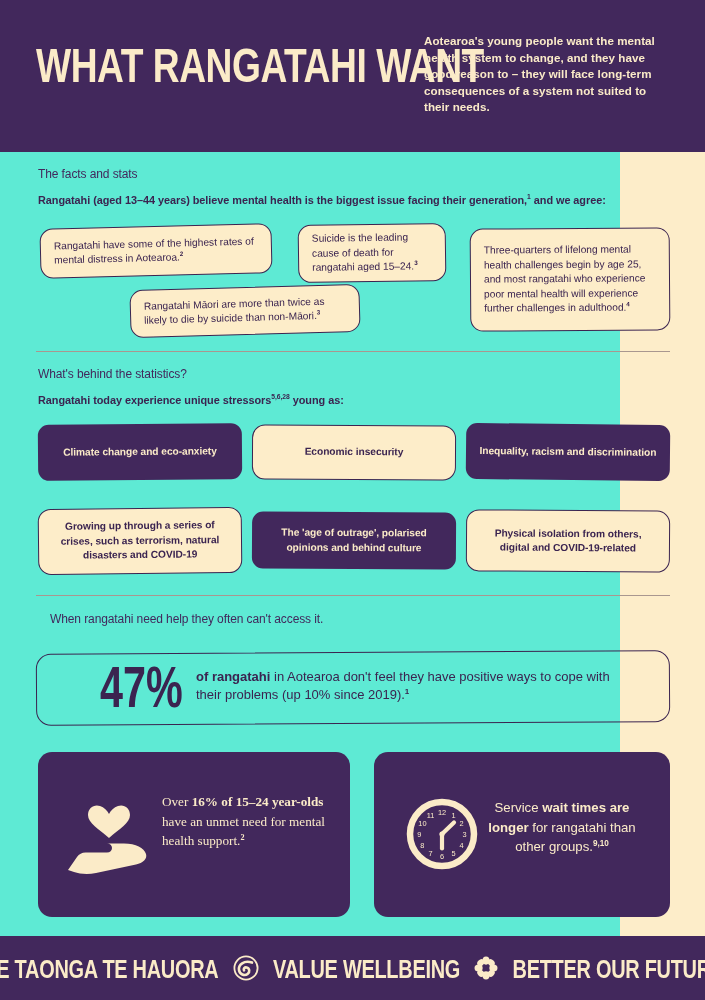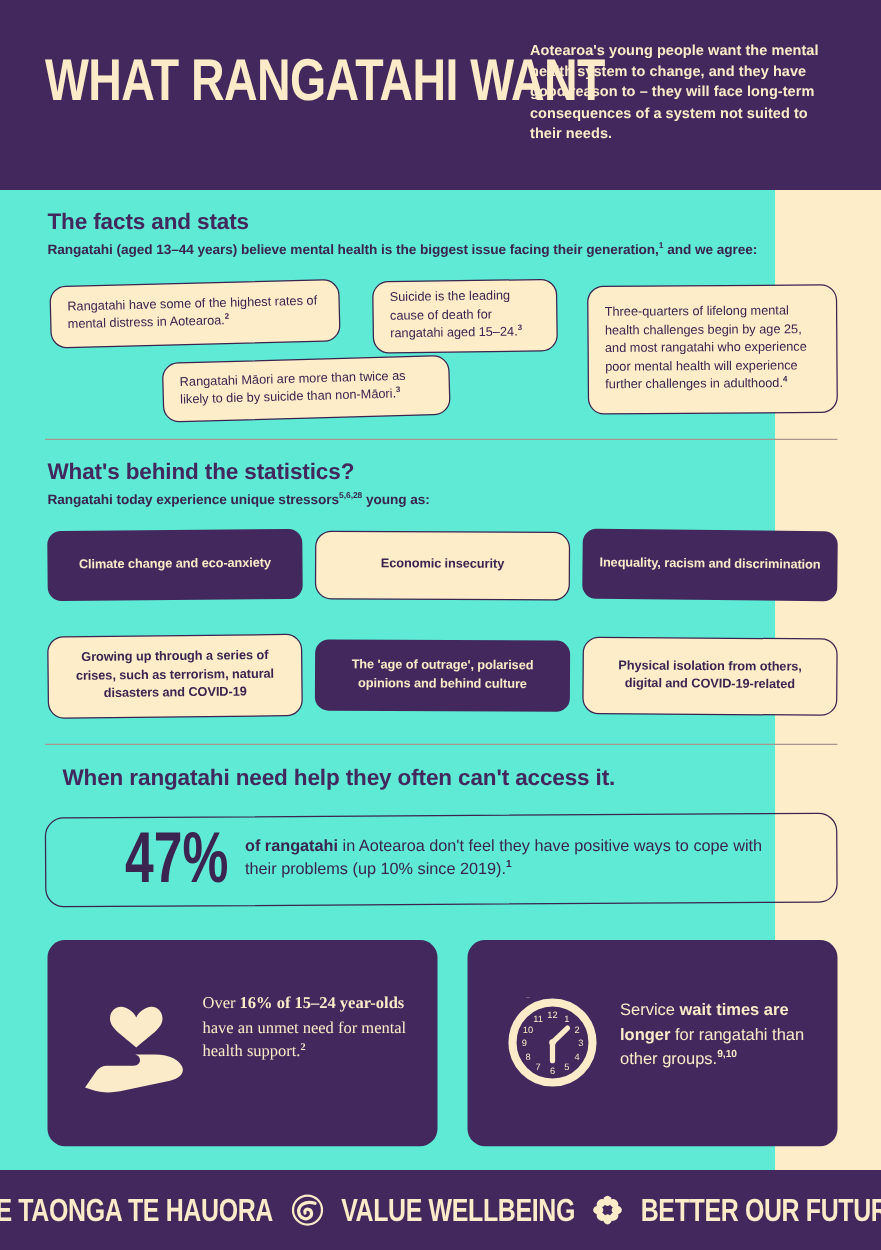--- a/index.html
+++ b/index.html
@@ -35,22 +35,22 @@
     font-size: 11.6px;
     font-weight: bold;
     line-height: 16.6px;
     letter-spacing: 0.05px;
   }
 
   
   .sec-head {
     position: absolute;
     color: #42285c;
-    font-size: 18px;
-    font-weight: bold;
+    font-size: 12px;
+    font-weight: normal;
     letter-spacing: -0.1px;
   }
   .sec-sub {
     position: absolute;
     color: #3b2450;
     font-size: 10.9px;
     font-weight: bold;
     letter-spacing: -0.05px;
   }
   .divider {
@@ -235,21 +235,21 @@
             <text x="16.4" y="50">8</text>
           <text x="13.4" y="39">9</text>
           <text x="16.4" y="28.2">10</text>
           <text x="24.5" y="19.8">11</text>
         </g>
         <path d="M36 36 L36 50.5" stroke="#fbebc8" stroke-width="4.2" stroke-linecap="round"></path>
         <path d="M36 36 L48 24.5" stroke="#fbebc8" stroke-width="4.2" stroke-linecap="round"></path>
         <circle cx="36" cy="36" r="2.6" fill="#fbebc8"></circle>
       </svg>
     </div>
-    <div class="card-text" style="left:122px; top:46px; width:168px;">
+    <div class="card-text" style="left:104px; top:46px; width:168px;text-align:center;">
       <span>Service </span><b>wait times are longer</b><span> for rangatahi than other groups.</span><sup>9,10</sup>
     </div>
   </div>
 
   <div class="footer">
     <div class="footer-row">
       <span class="footer-word">HE TAONGA TE HAUORA</span>
       <span class="footer-glyph">
         <svg width="26" height="26" viewBox="0 0 26 26" aria-hidden="true">
           <circle cx="13" cy="13" r="11.6" fill="none" stroke="#fbebc8" stroke-width="1.8"></circle>

